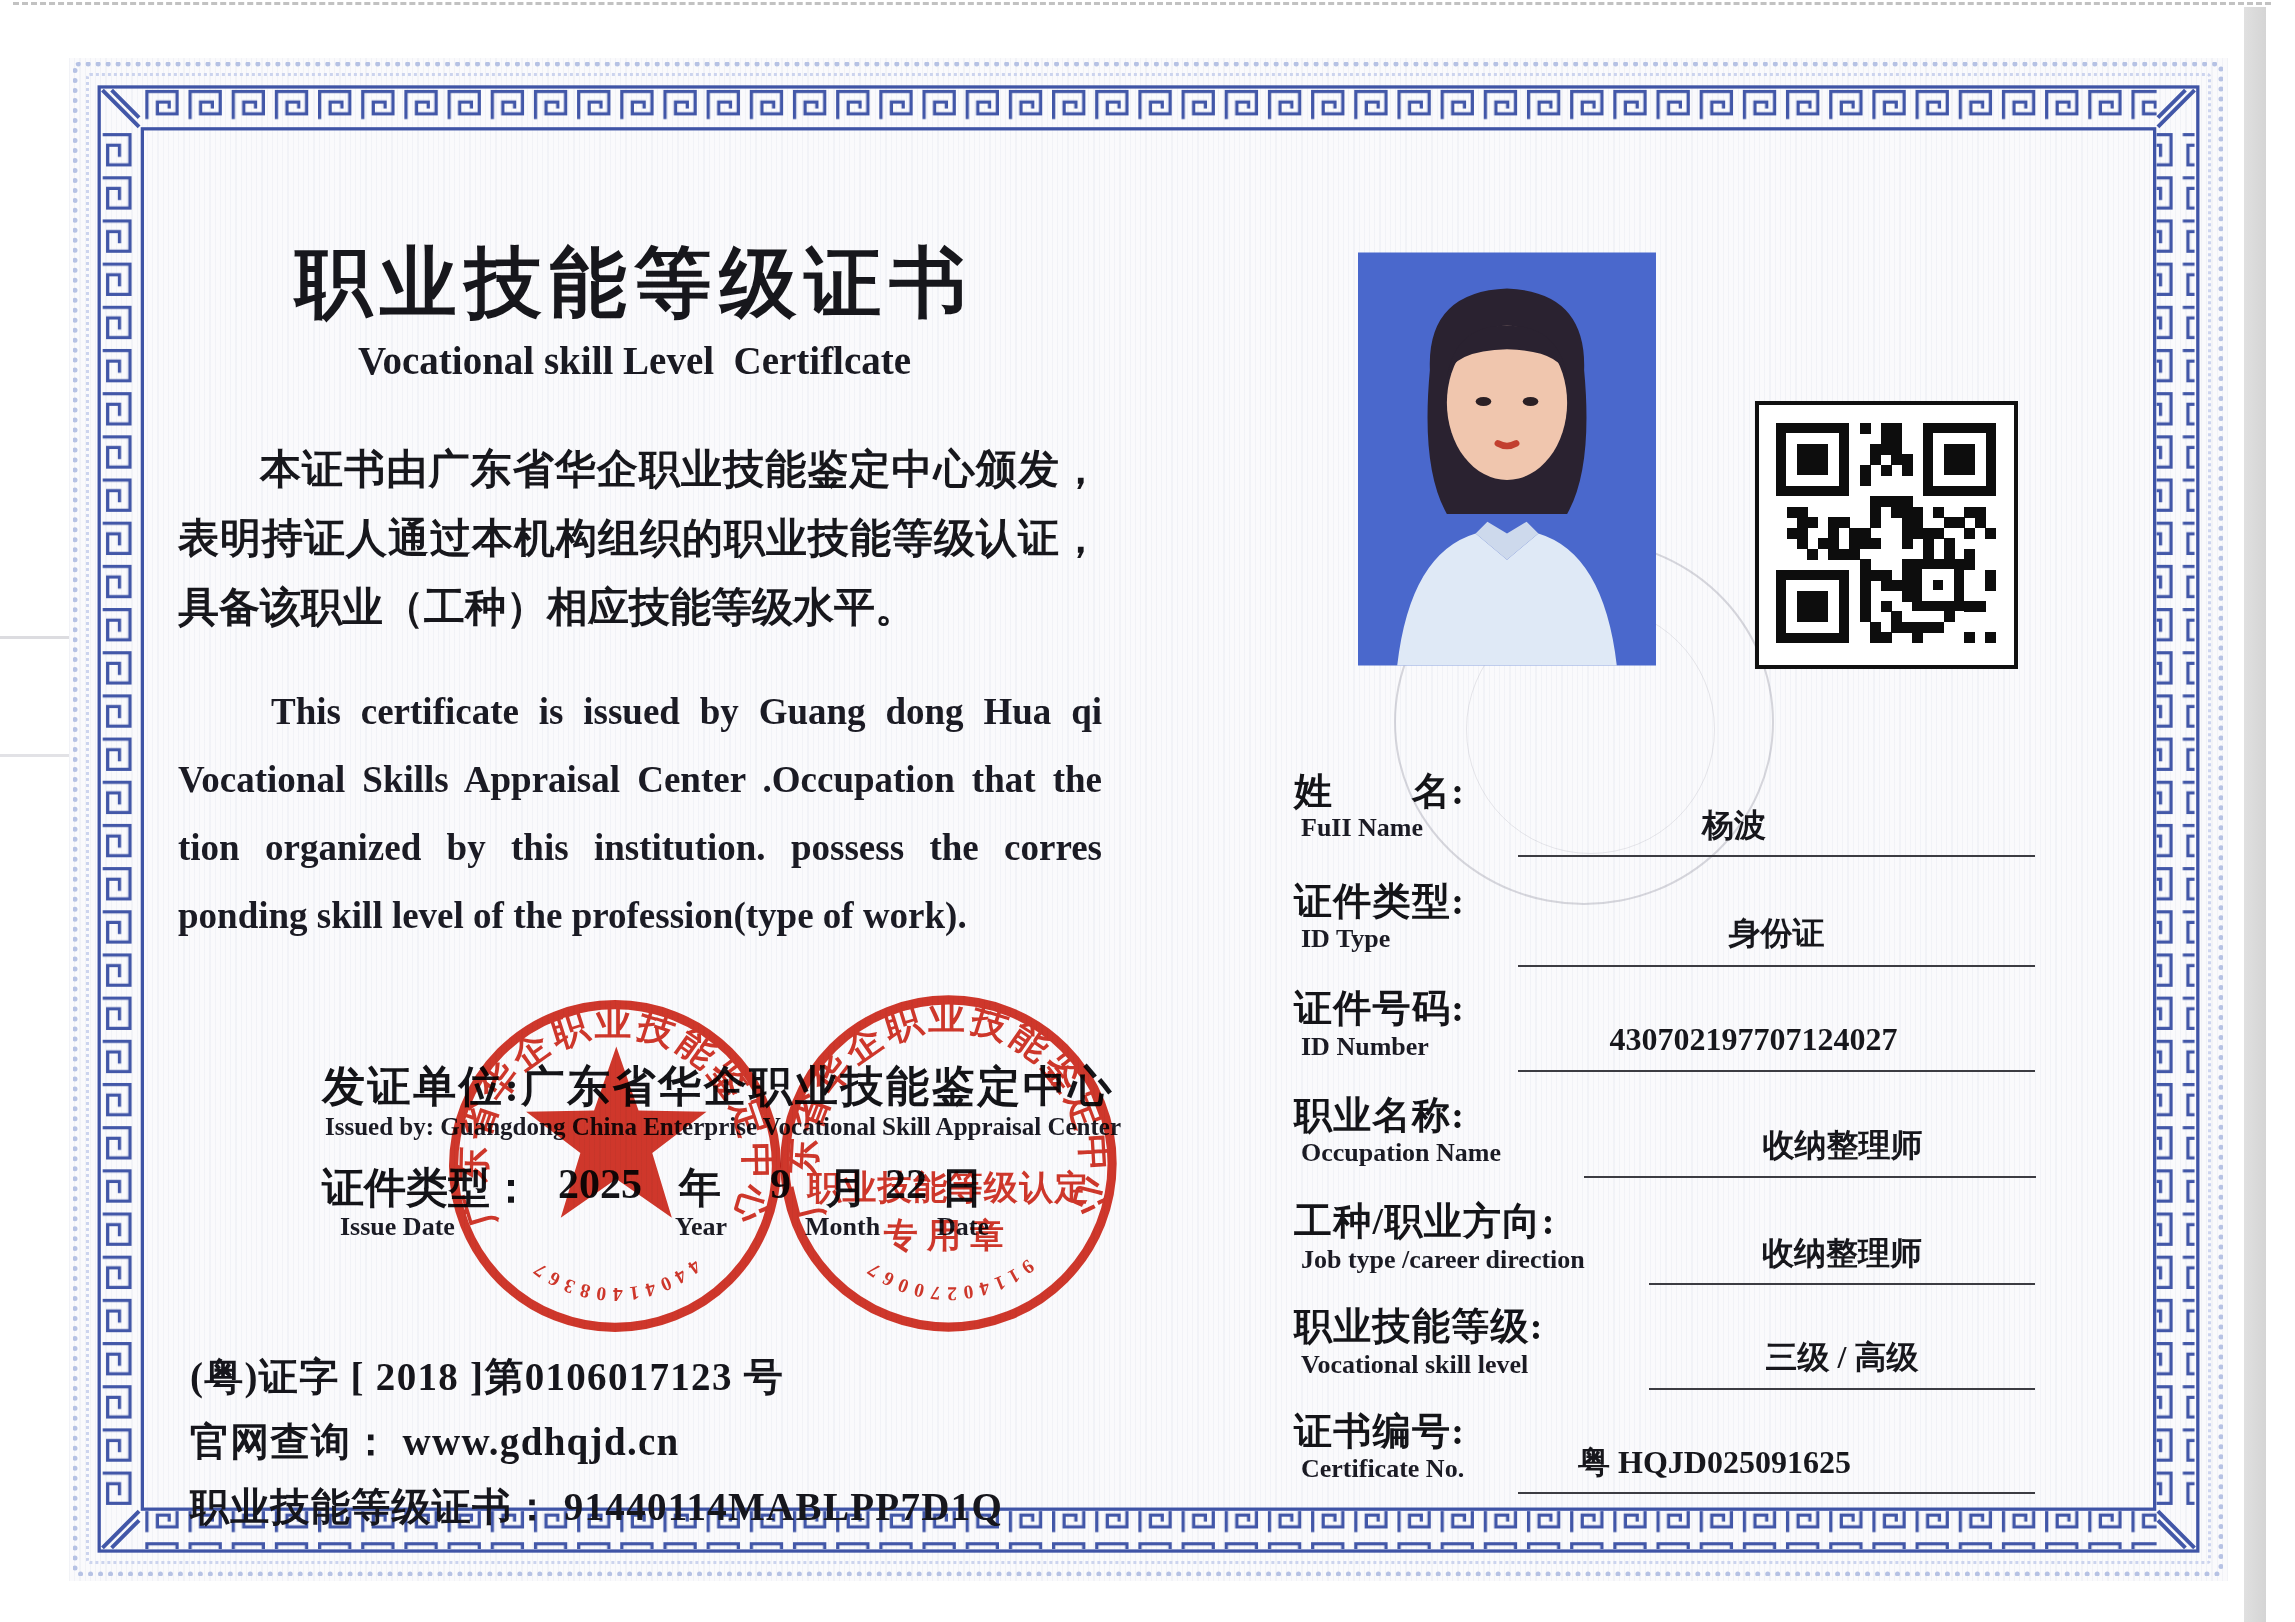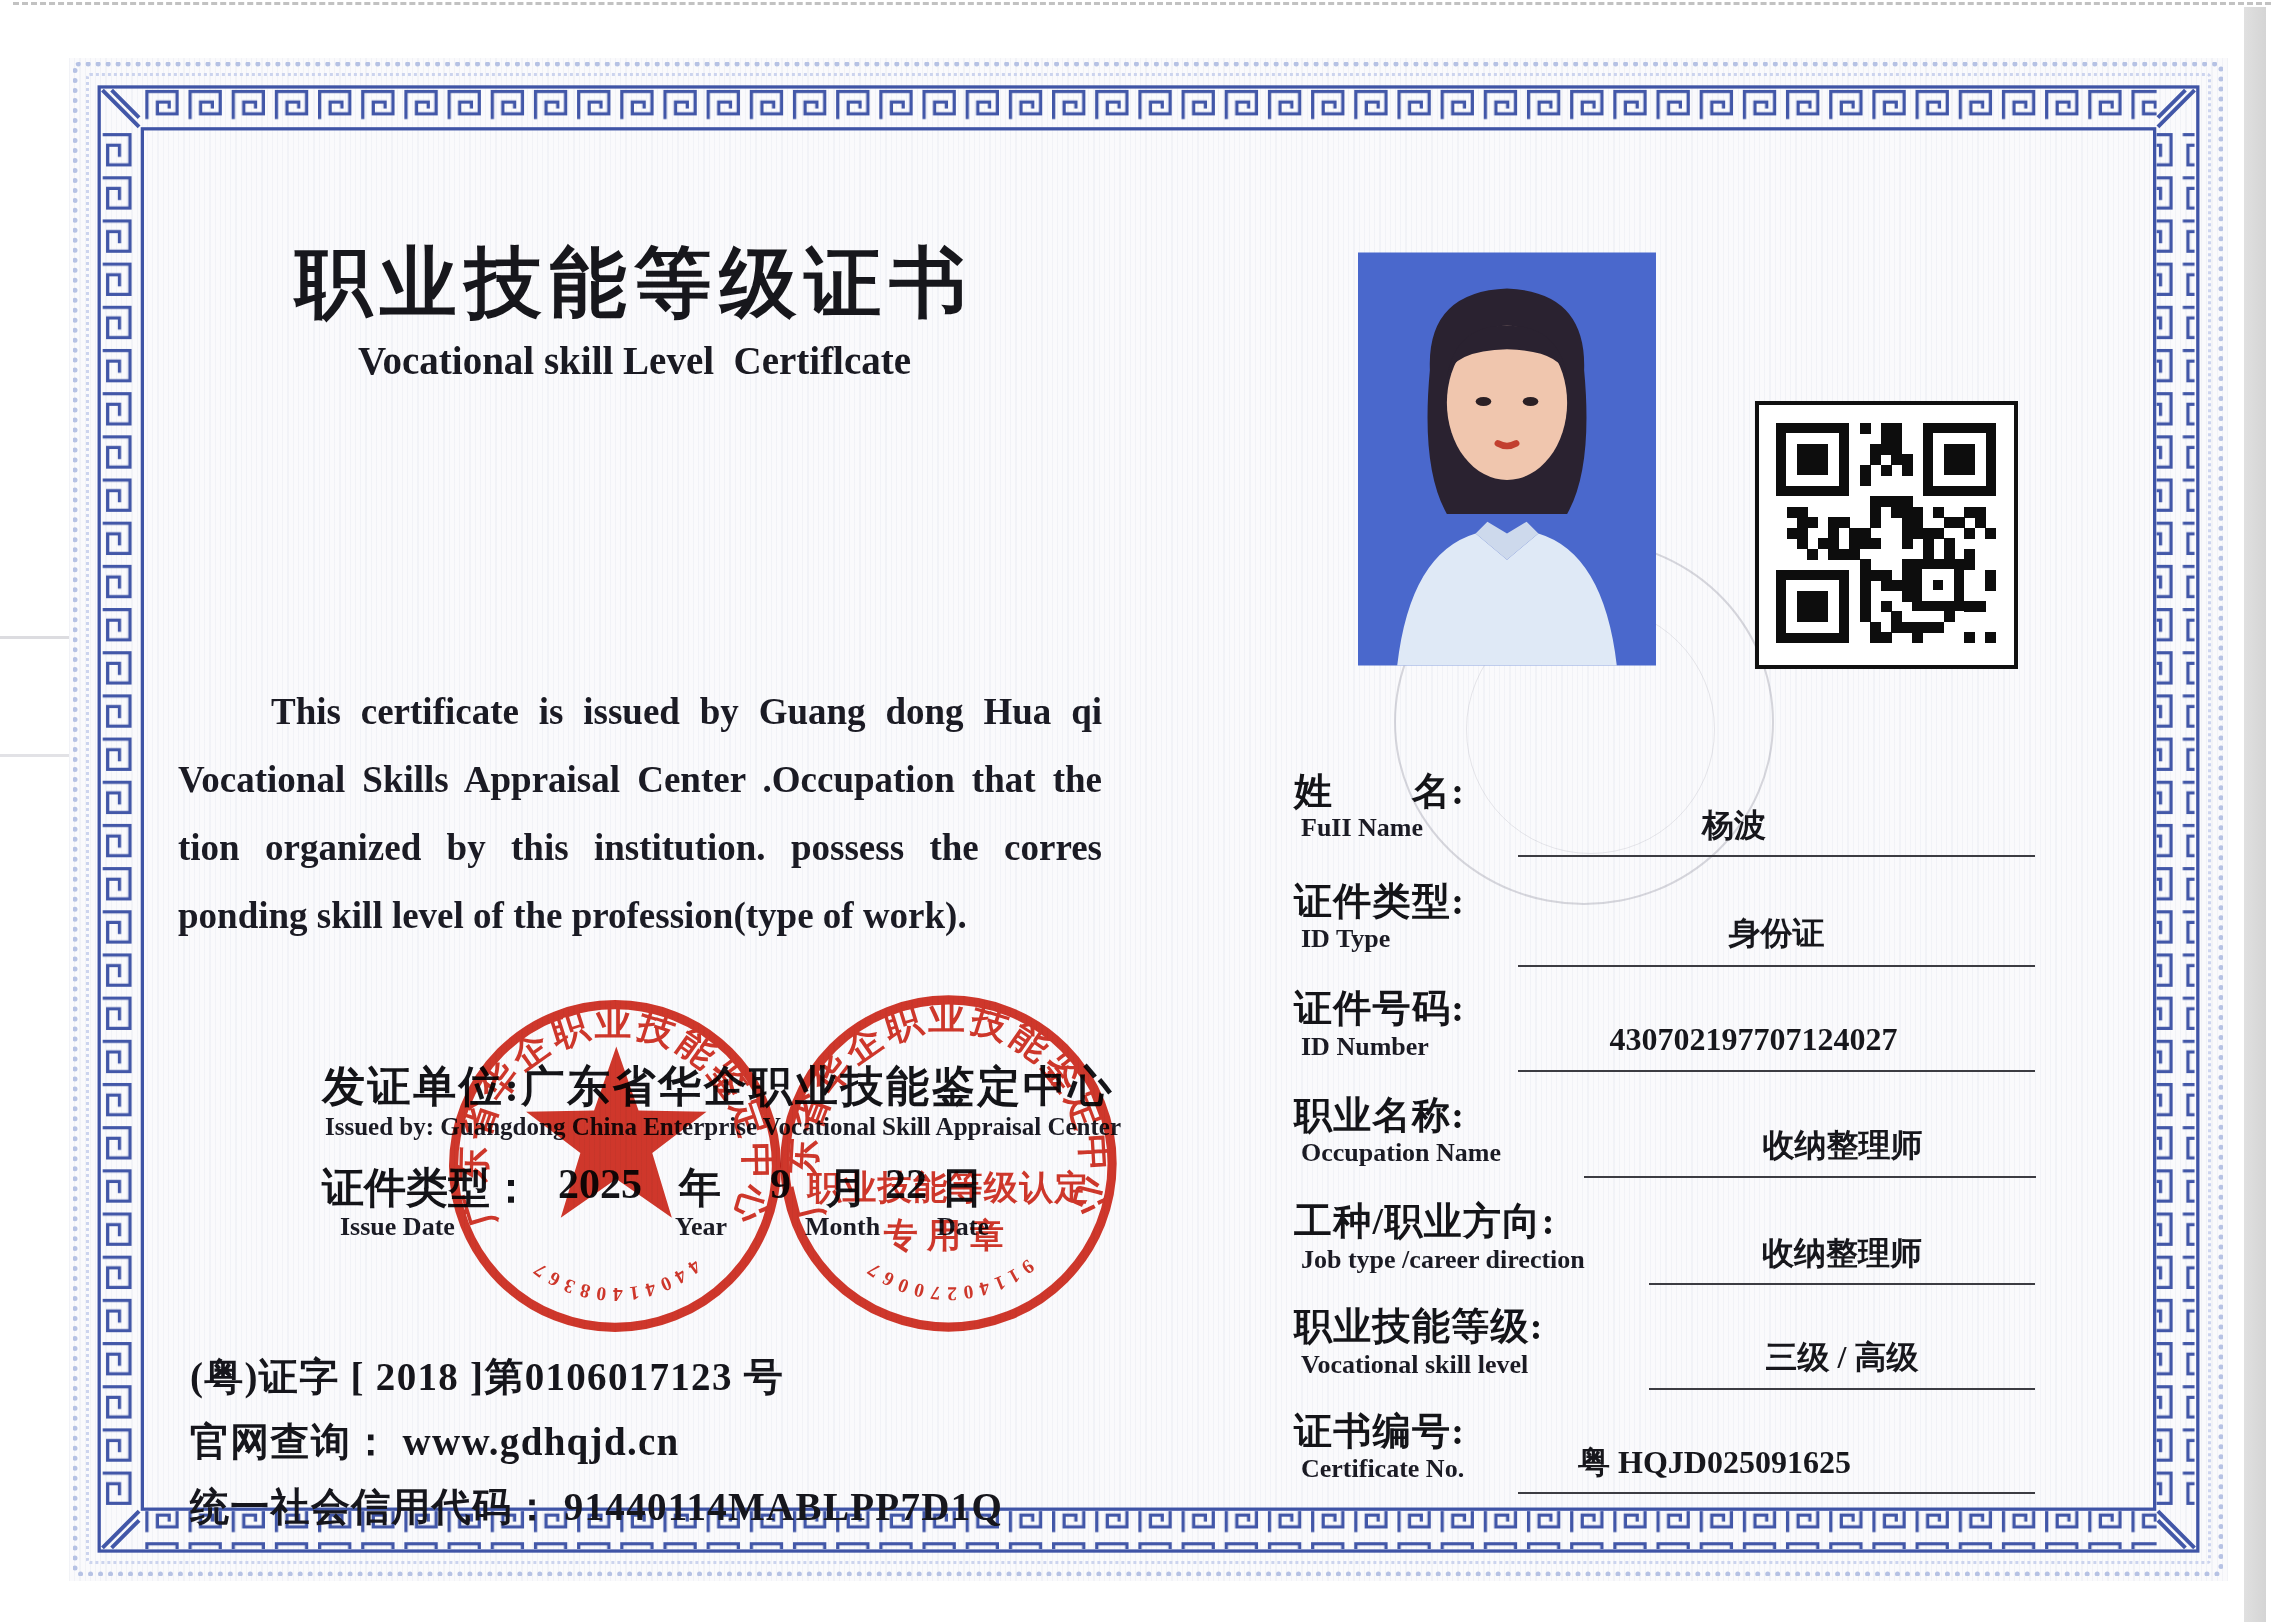--- a/index.html
+++ b/index.html
@@ -106,20 +106,25 @@
   </svg>
 
   <div class="content">
 
     <div class="watermark"></div>
     <div class="watermark2"></div>
 
     <div class="title">职业技能等级证书</div>
     <div class="subtitle">Vocational skill Level  Certiflcate</div>
 
+    <div class="zh-par">
+      <div class="ln jl ind-zh">本证书由广东省华企职业技能鉴定中心颁发，</div>
+      <div class="ln jl">表明持证人通过本机构组织的职业技能等级认证，</div>
+      <div class="ln">具备该职业（工种）相应技能等级水平。</div>
+    </div>
 
     <div class="en-par">
       <div class="ln jl ind-en">This certificate is issued by Guang dong Hua qi</div>
       <div class="ln jl">Vocational Skills Appraisal Center .Occupation that the</div>
       <div class="ln jl">tion organized by this institution. possess the corres</div>
       <div class="ln">ponding  skill level of the profession(type of  work).</div>
     </div>
 
     <div class="issuer-zh">发证单位:广东省华企职业技能鉴定中心</div>
     <div class="issuer-en">Issued by: Guangdong China Enterprise Vocational Skill Appraisal Center</div>
@@ -131,21 +136,21 @@
     <div class="d-zh" style="left:826px">月</div>
     <div class="d-zh" style="left:885px;font-weight:600">22</div>
     <div class="d-zh" style="left:941px">日</div>
     <div class="d-en" style="left:340px">Issue Date</div>
     <div class="d-en" style="left:675px">Year</div>
     <div class="d-en" style="left:805px">Month</div>
     <div class="d-en" style="left:937px">Date</div>
 
     <div class="foot-line" style="top:1334px">(粤)证字 [ 2018 ]第0106017123 号</div>
     <div class="foot-line" style="top:1399px">官网查询： www.gdhqjd.cn</div>
-    <div class="foot-line" style="top:1464px">统一社会信用代码： 91440114MABLPP7D1Q</div>
+    <div class="foot-line" style="top:1464px">职业技能等级证书： 91440114MABLPP7D1Q</div>
 
     <div class="f-zh" style="top:750px">姓　　名:</div>
     <div class="f-en" style="top:797px">FuII Name</div>
     <div class="f-val" style="left:1518px;top:783px;width:432px">杨波</div>
     <div class="f-ul" style="left:1518px;top:839px;width:517px"></div>
 
     <div class="f-zh" style="top:860px">证件类型:</div>
     <div class="f-en" style="top:908px">ID Type</div>
     <div class="f-val" style="left:1518px;top:891px;width:517px">身份证</div>
     <div class="f-ul" style="left:1518px;top:949px;width:517px"></div>

